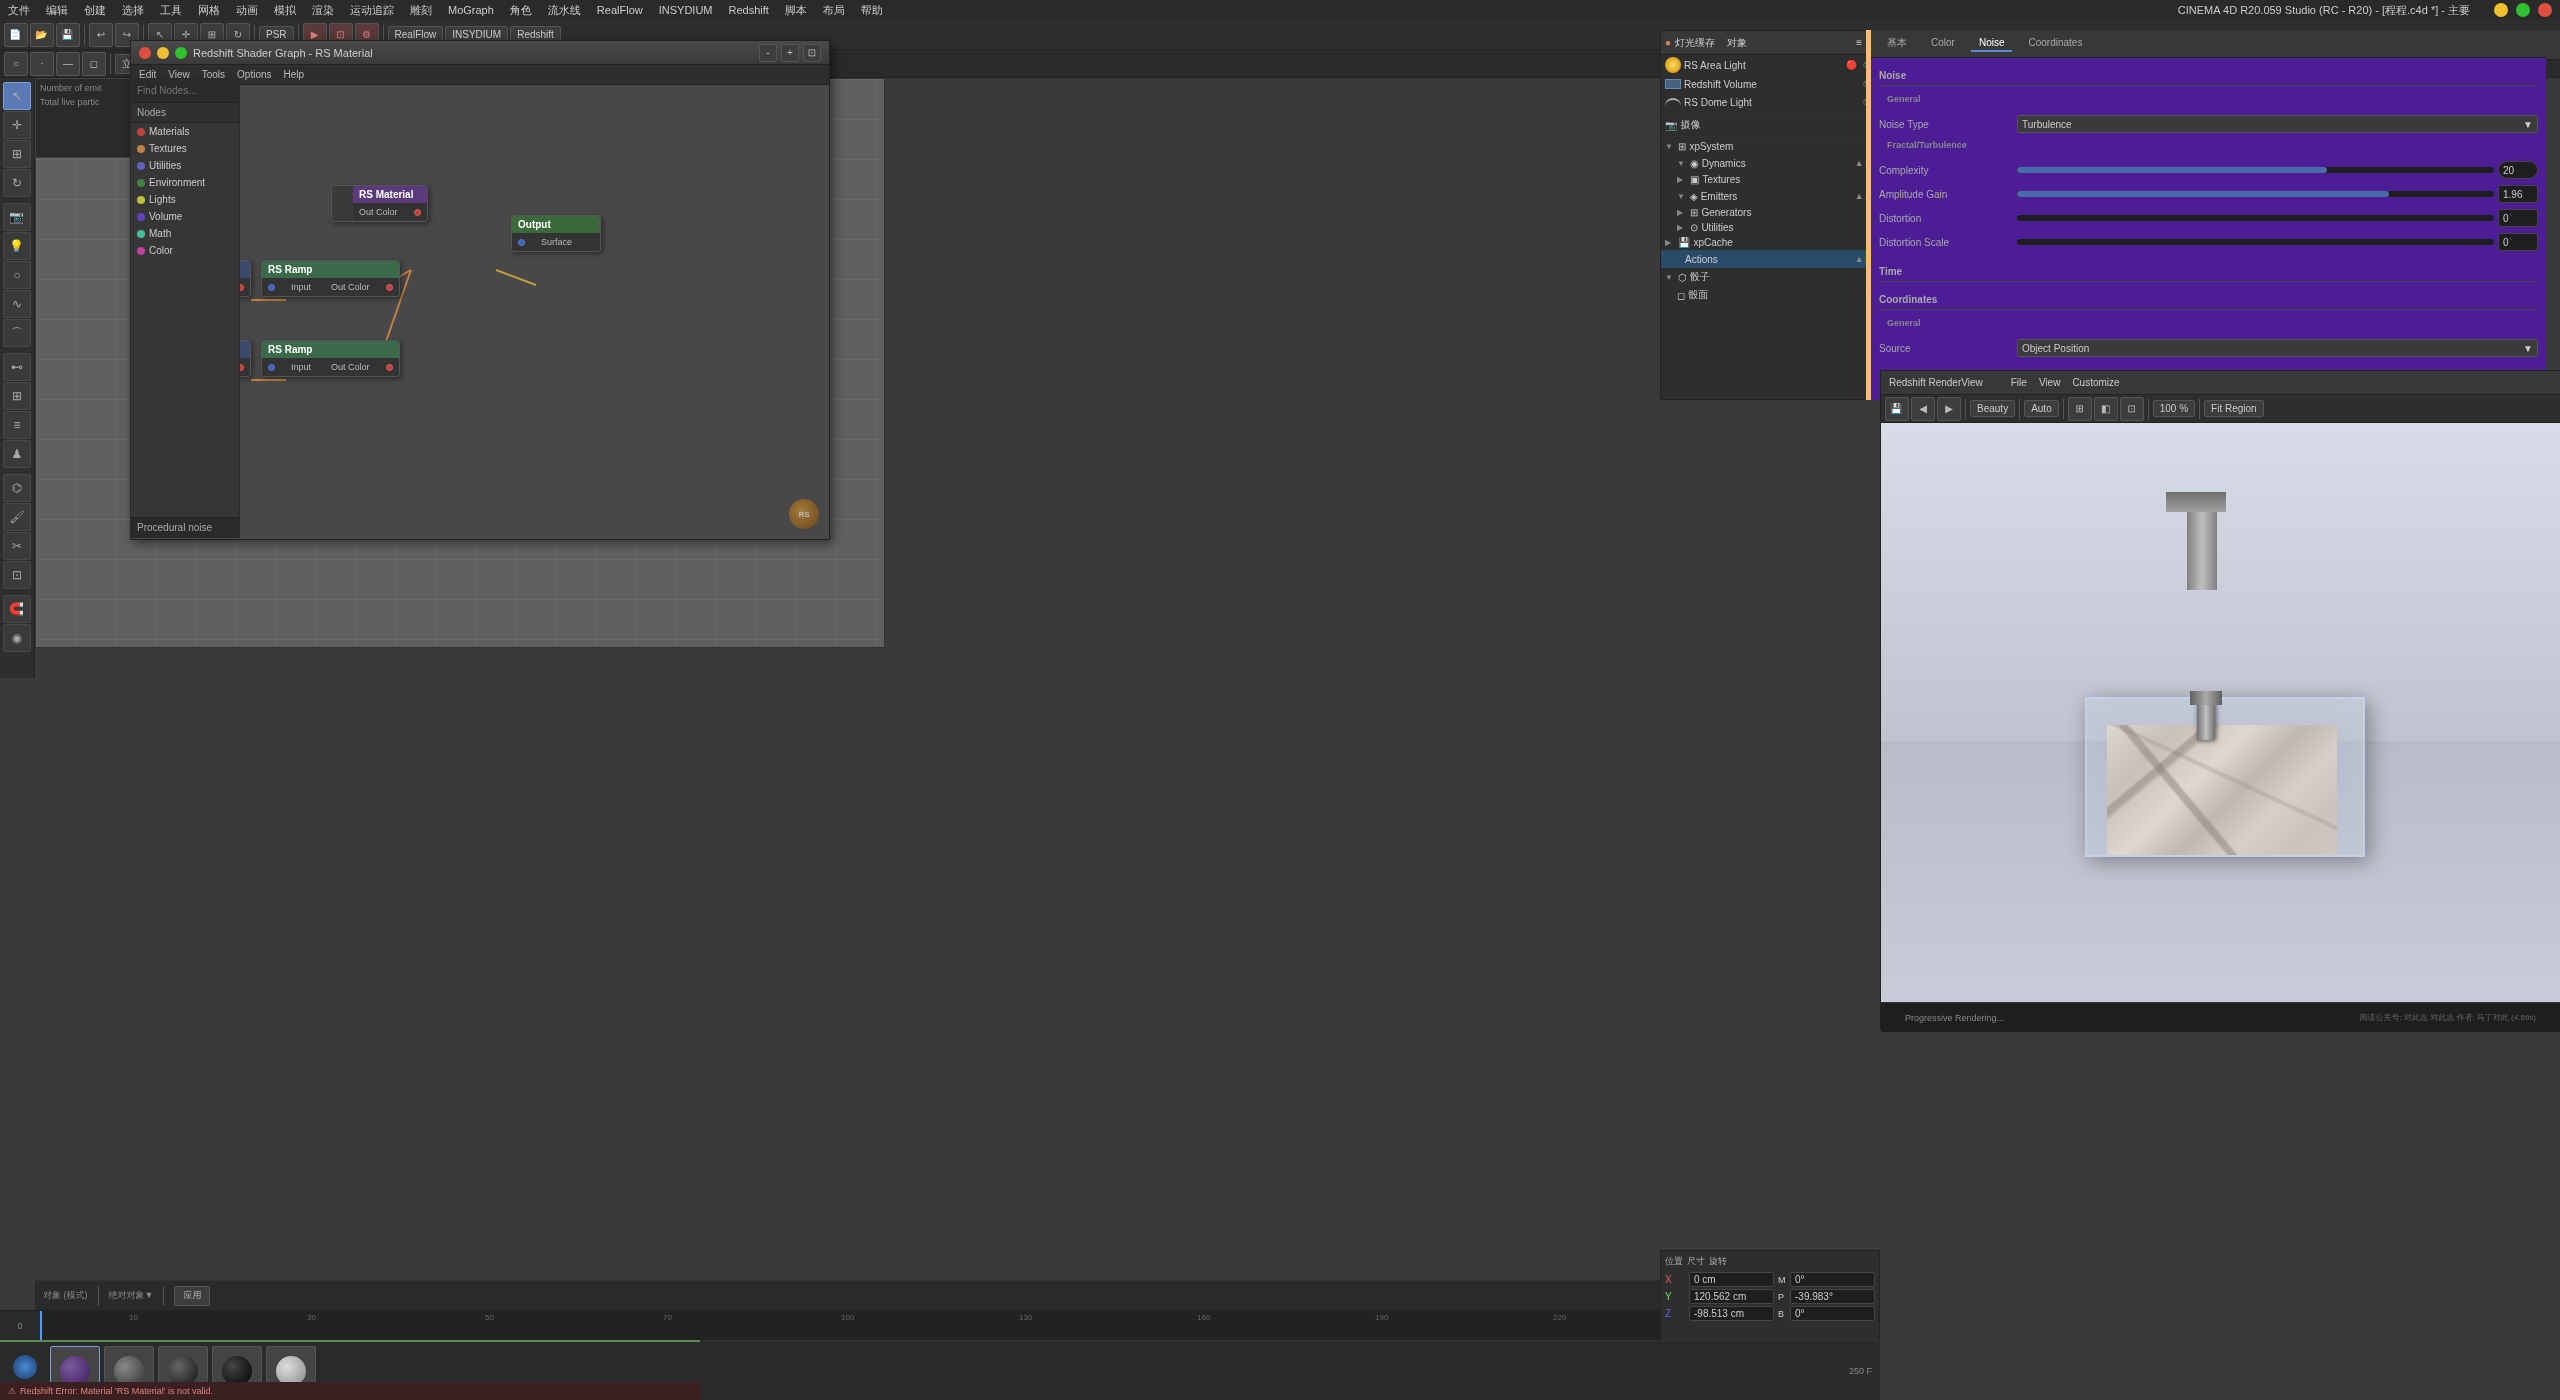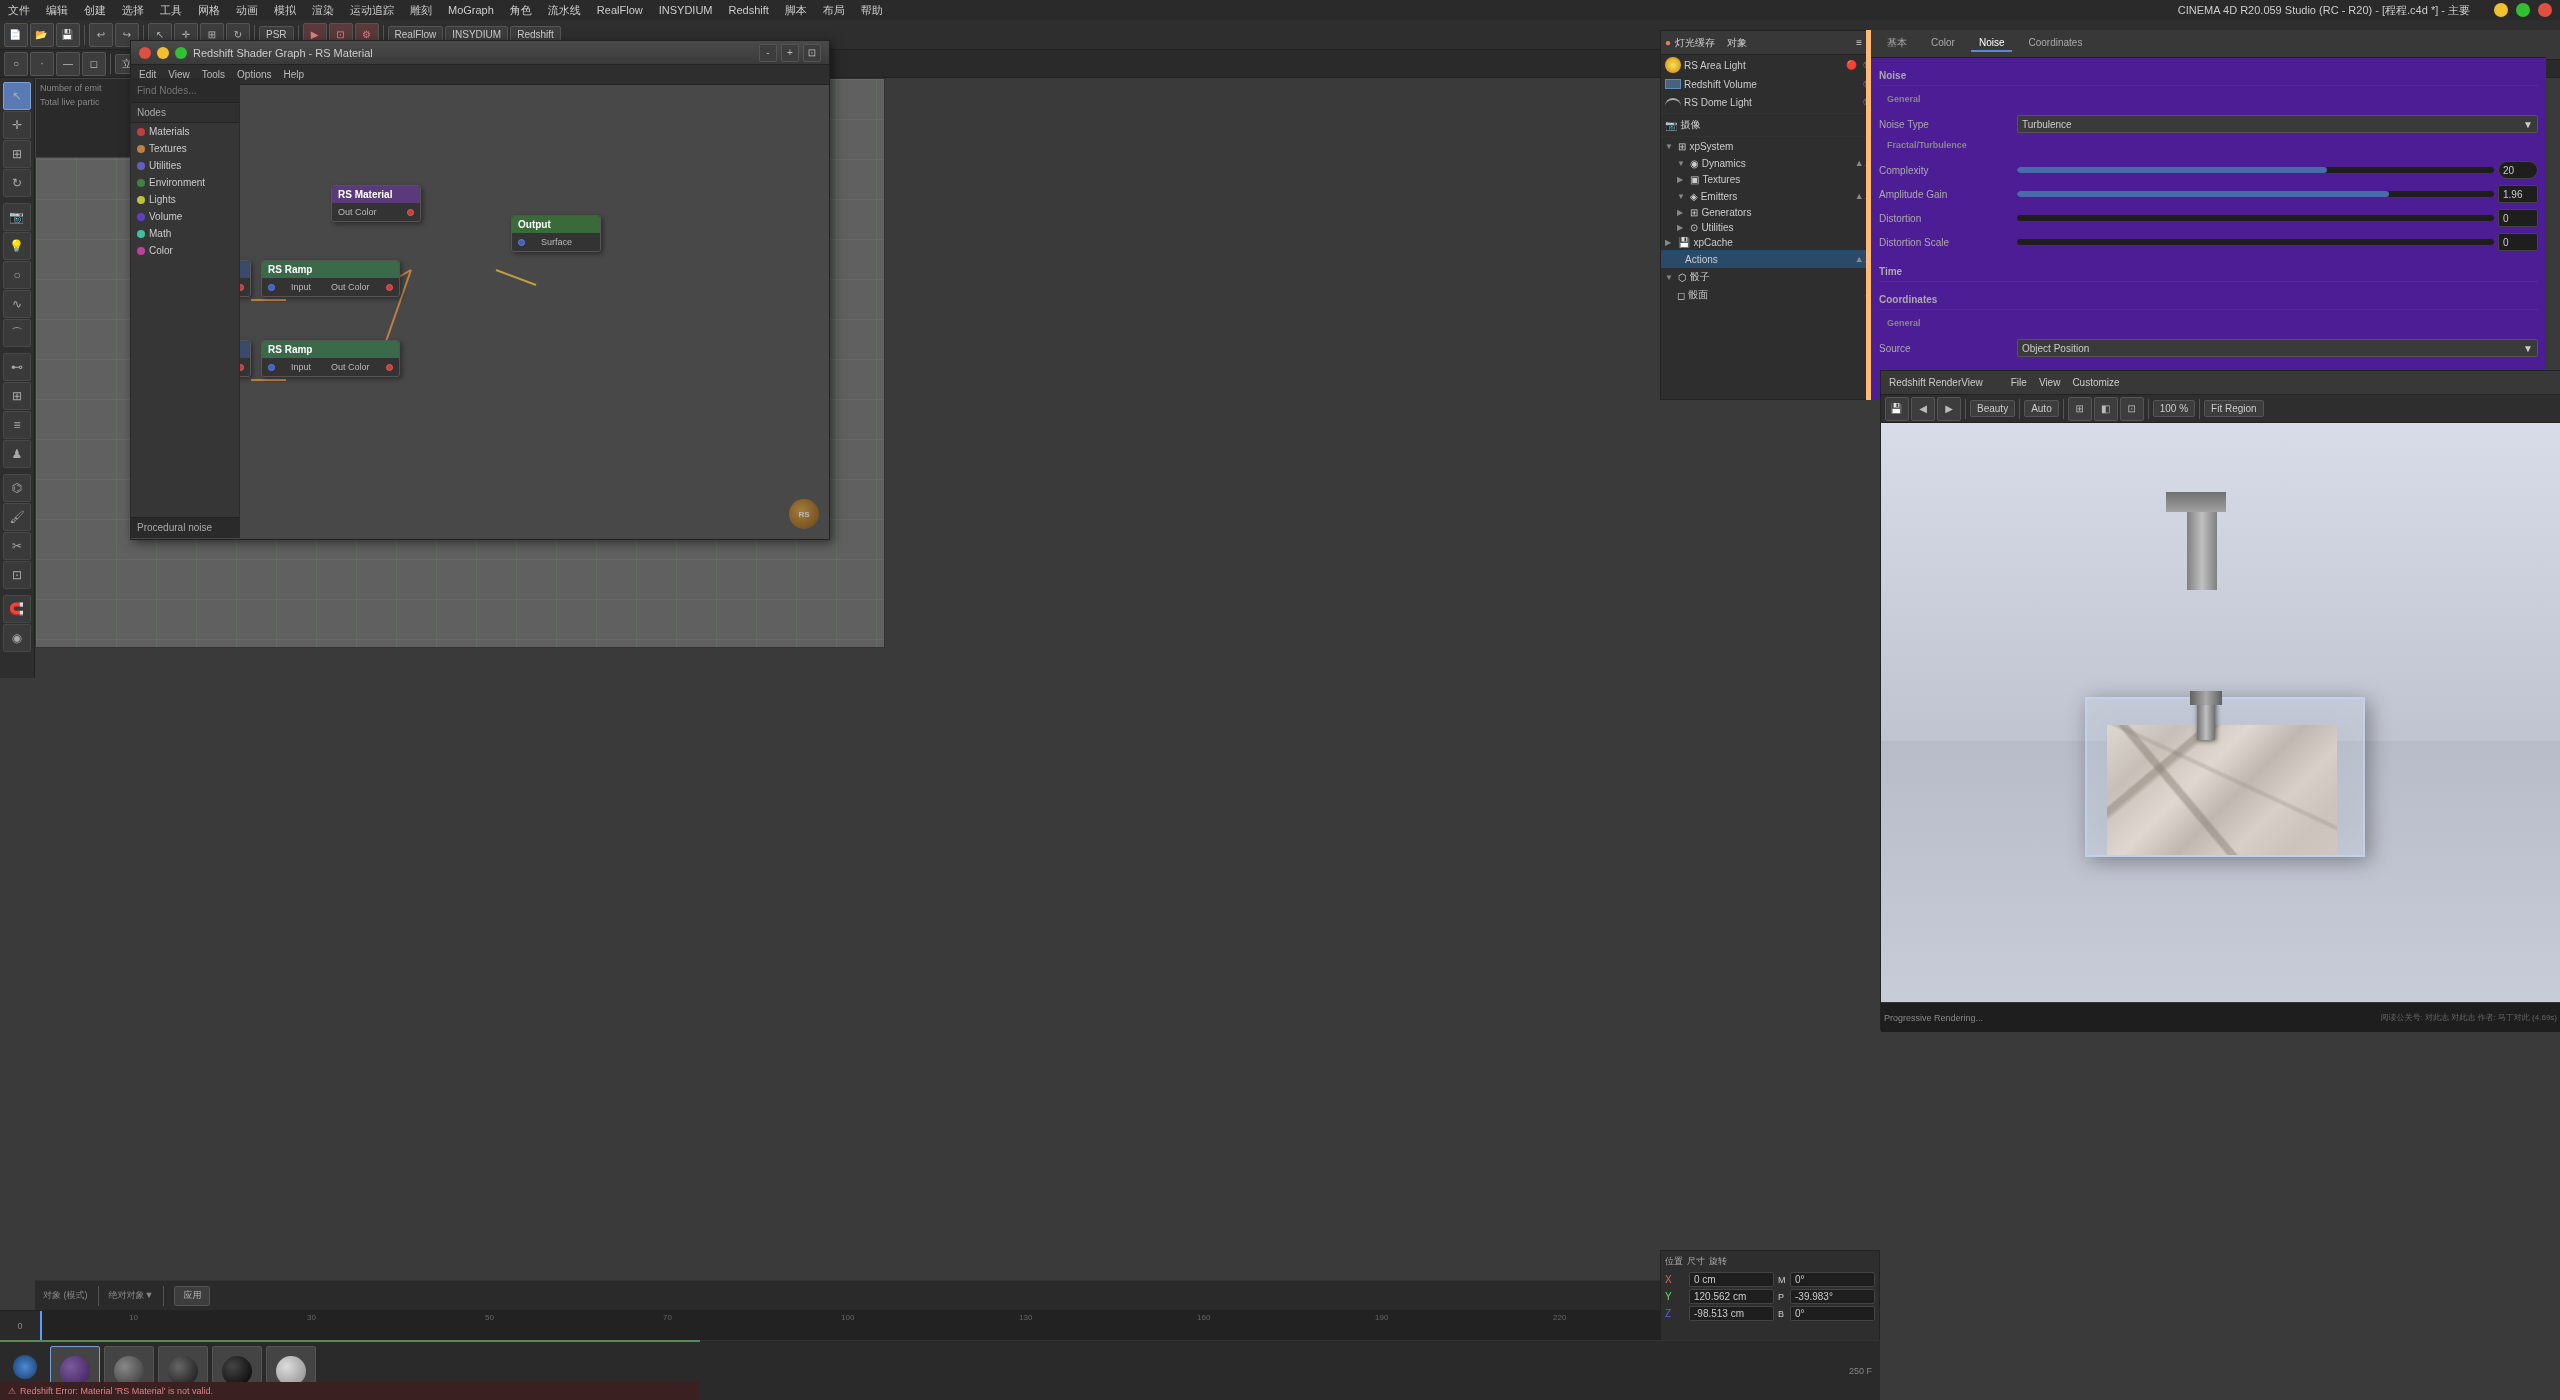--- a/index.html
+++ b/index.html
@@ -270,20 +270,21 @@
       position: absolute;
       top: 0; left: 0;
       width: 100%; height: 100%;
       pointer-events: none;
     }
 
     
     #node-rsmaterial {
       left: 200px;
       top: 100px;
+      padding-left: 21px;
     }
     #node-rsmaterial .shader-node-header { background: #5a3a7a; }
 
     
     #node-output {
       left: 380px;
       top: 130px;
     }
     #node-output .shader-node-header { background: #3a5a3a; }
 
@@ -449,21 +450,21 @@
       height: calc(100% - 80px);
       background: #888;
       position: relative;
       overflow: hidden;
     }
     #render-status {
       height: 30px;
       background: #1e1e1e;
       display: flex;
       align-items: center;
-      padding: 0 3px;
+      padding: 0 24px;
       font-size: 9px;
       color: #888;
       border-top: 1px solid #333;
     }
 
     
     #material-strip {
       position: absolute;
       bottom: 0;
       left: 0;

